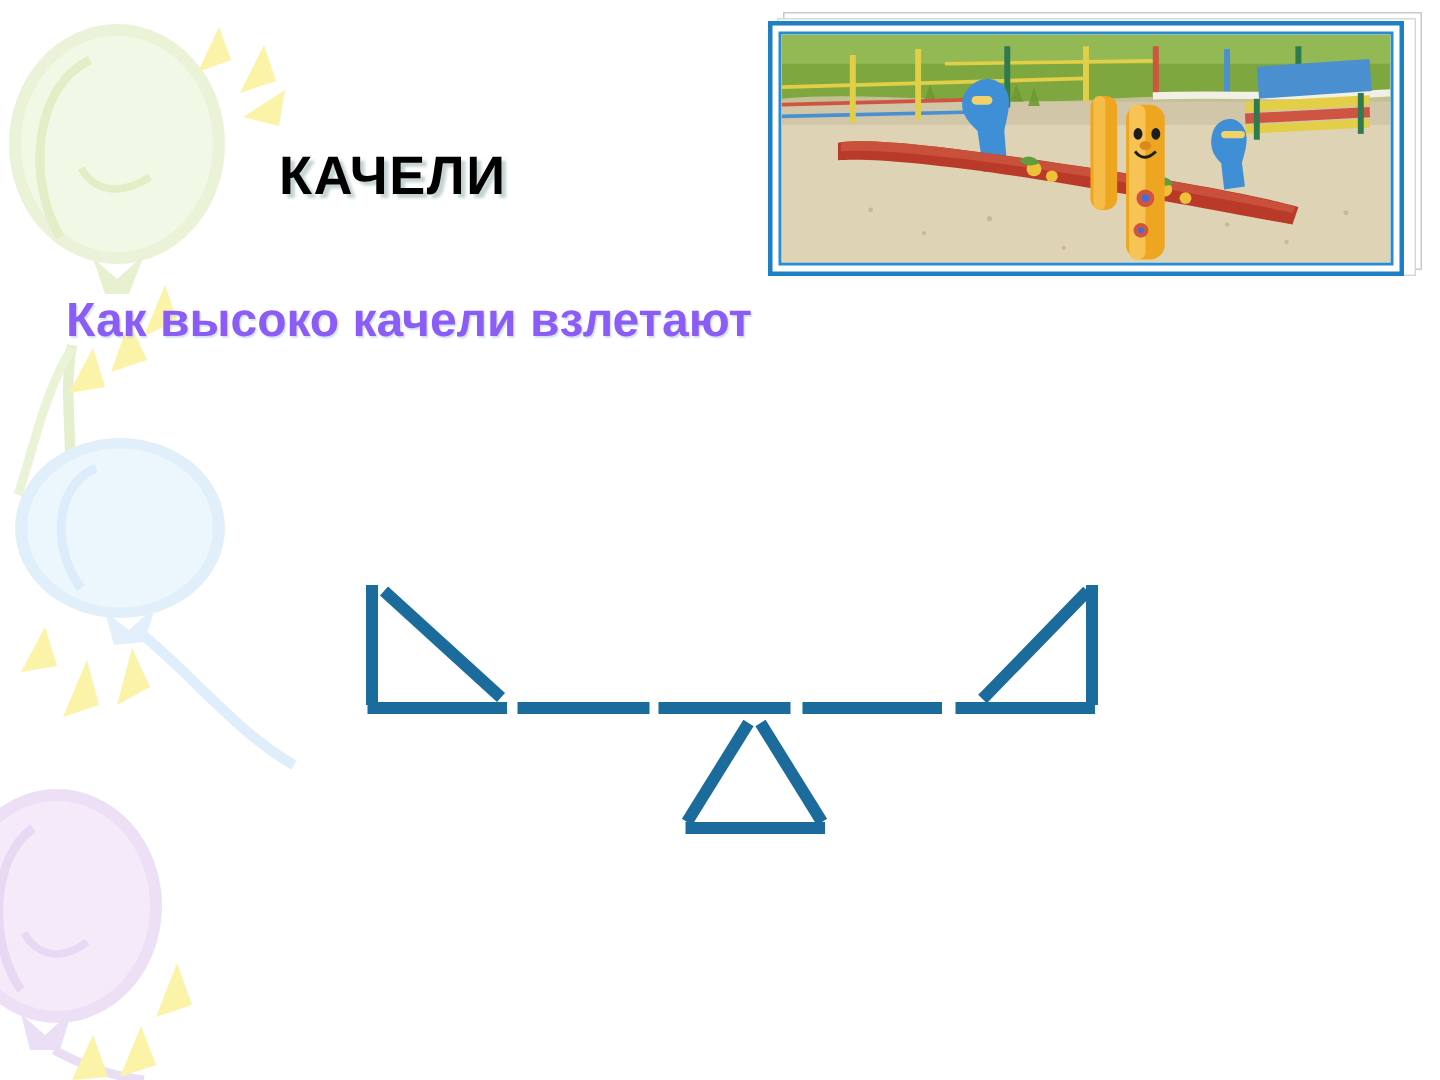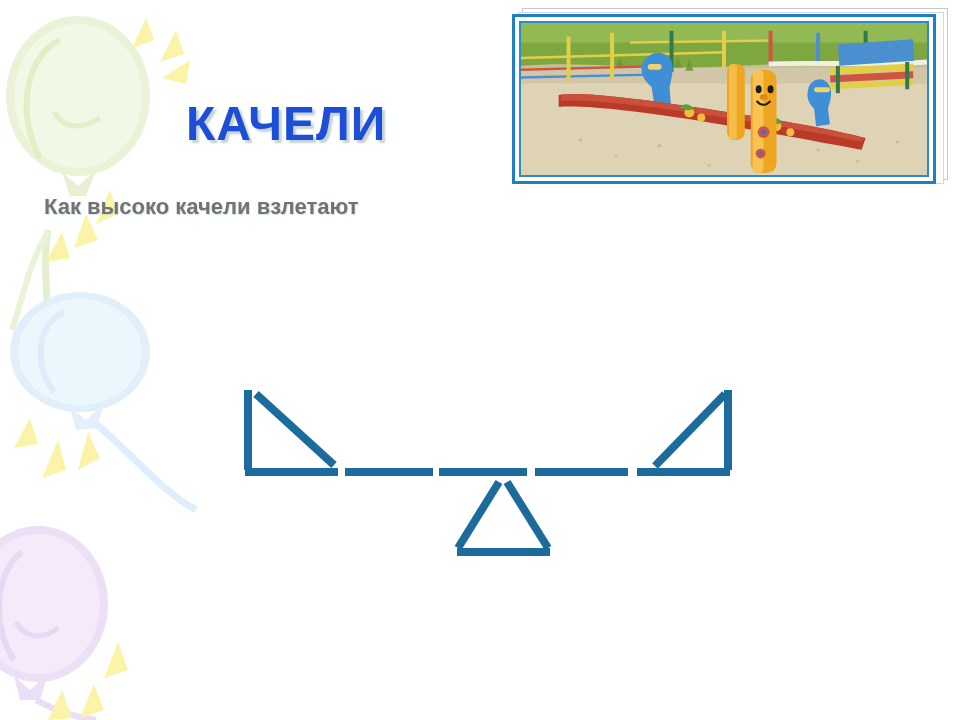--- a/index.html
+++ b/index.html
@@ -26,39 +26,39 @@
     width: 960px;
     height: 720px;
     pointer-events: none;
   }
 
   
   #title {
     position: absolute;
     left: 186px;
     top: 96px;
-    font-size: 48px;
+    font-size: 36px;
     font-weight: bold;
     letter-spacing: 1px;
-    color: #1d4ed8;
+    color: #000000;
     text-shadow: 3px 3px 2px rgba(150,175,175,0.55);
     white-space: nowrap;
   }
 
   
   #verse {
     position: absolute;
     left: 44px;
     top: 192px;
     width: 660px;
   }
   .verse-line {
-    font-size: 22px;
+    font-size: 32px;
     font-weight: bold;
-    color: #737373;
+    color: #8b5cf6;
     line-height: 1.36;
     white-space: nowrap;
     text-shadow: 1px 1px 1px rgba(160,190,215,0.45);
   }
 
   
   #photo-frame {
     position: absolute;
     left: 512px;
     top: 14px;

